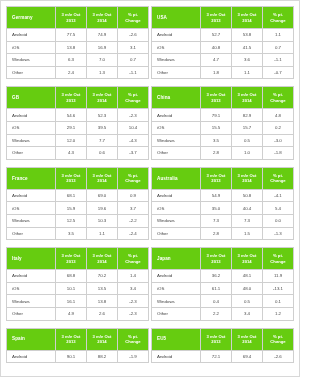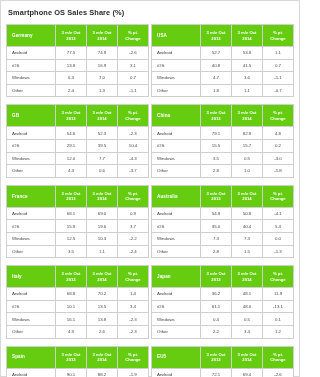--- a/index.html
+++ b/index.html
@@ -91,21 +91,20 @@
   }
   .hdr-line {
     display: block;
   }
 </style>
 </head>
 <body>
 
 <div class="page">
 
-  <div class="page-title">Smartphone OS Sales Share (%)</div>
 
   <div class="grid">
       <div class="tbl-wrap">
         <table class="os-table">
           <thead>
             <tr>
               <th class="region">Germany</th>
               <th>
                 <span class="hdr-line">3 m/e Oct</span>
                 <span class="hdr-line">2013</span>

